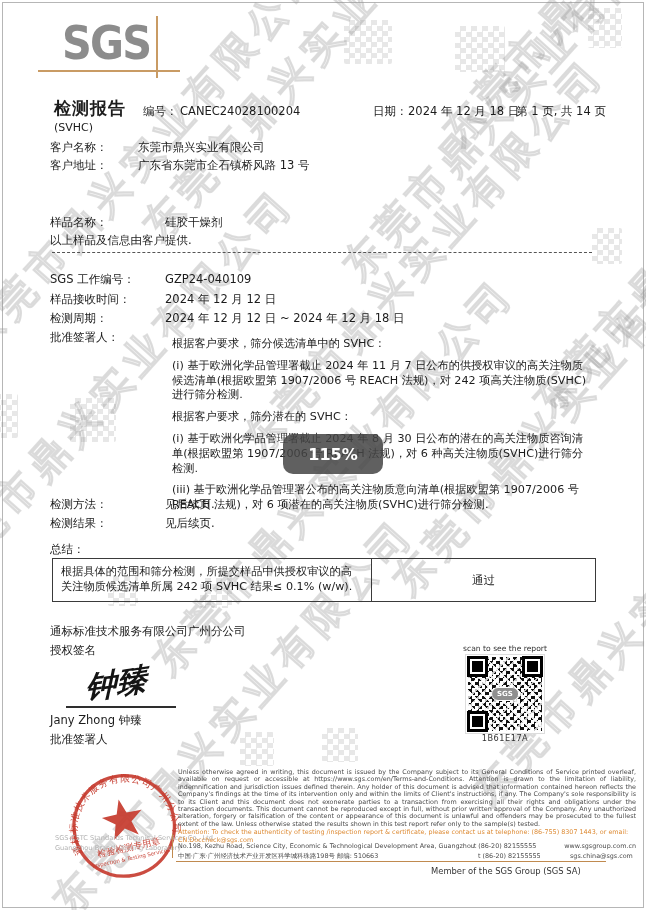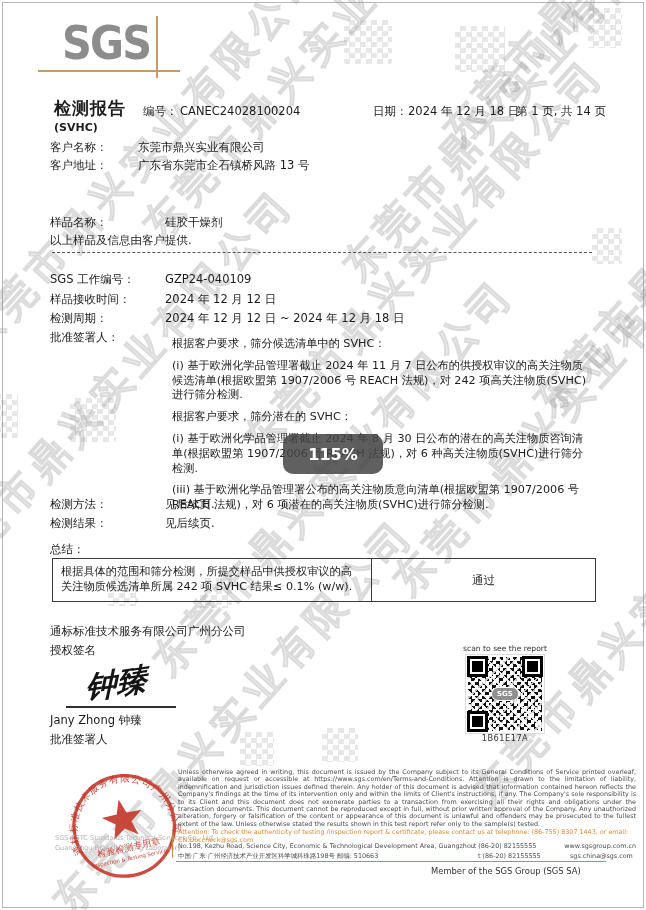--- a/index.html
+++ b/index.html
@@ -16,21 +16,21 @@
       transform:rotate(-48deg);transform-origin:left top;font-weight:bold;}
   .ghost{position:absolute;border-radius:2px;opacity:.38;
       background-image:repeating-conic-gradient(rgba(120,120,120,.45) 0% 25%, transparent 0% 50%);
       background-size:11px 11px;}
   .content{position:absolute;inset:0;z-index:2;}
   
   .logo-text{font-size:46px;font-weight:bold;color:#8c8c8c;letter-spacing:-2px;
       transform:scaleX(.9);transform-origin:left top;line-height:1;}
   .orange{background:#c99b64;}
   .report-title{font-size:17px;font-weight:bold;letter-spacing:1px;}
-  .report-sub{font-size:11px;font-weight:bold;}
+  .report-sub{font-size:11px;font-weight:normal;}
   .dashed-sep{border-top:1.6px dashed #555;}
   .req{font-size:11.2px;line-height:14.8px;}
   .req div{margin:7px;}
   
   .sum-table{display:flex;border:1.2px solid #3a3a3a;}
   .sum-left{width:302px;padding:5px 8px 7px;font-size:11.2px;line-height:15px;border-right:1.2px solid #3a3a3a;}
   .sum-right{flex:1;display:flex;align-items:center;justify-content:center;font-size:11.5px;}
   .sign-line{height:2.4px;background:#2e2e2e;}
   .signature{font-size:31px;font-weight:bold;font-style:italic;transform:rotate(-9deg) skewX(-8deg);
       transform-origin:left bottom;color:#141414;white-space:nowrap;}

